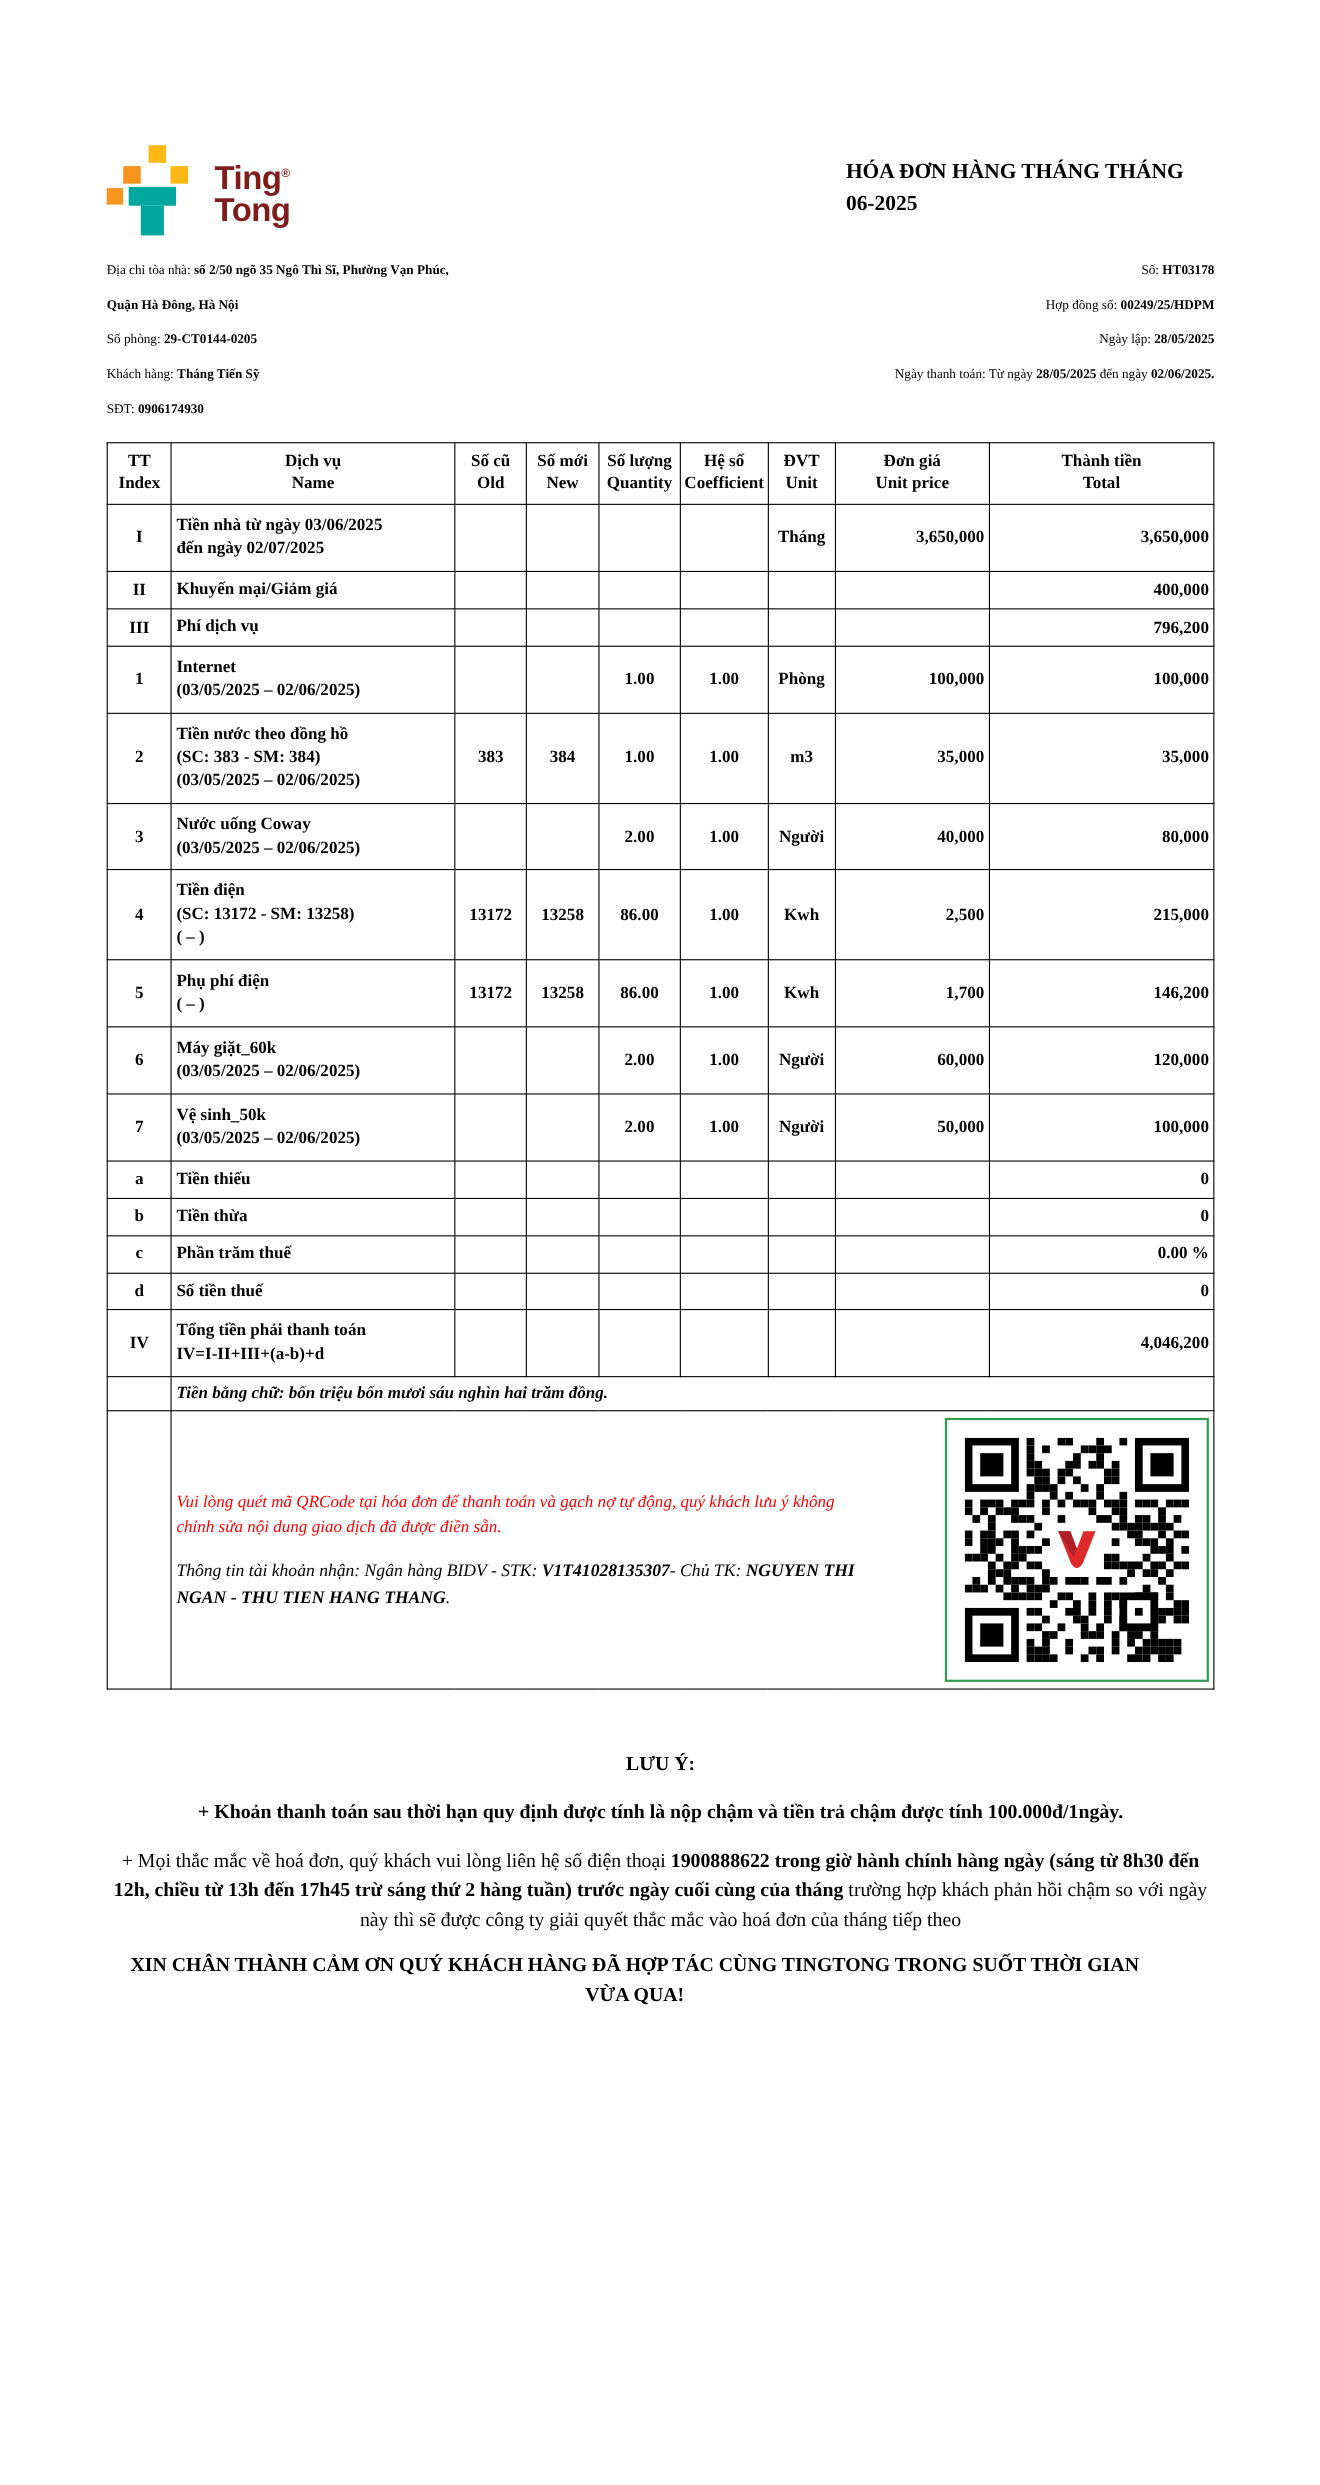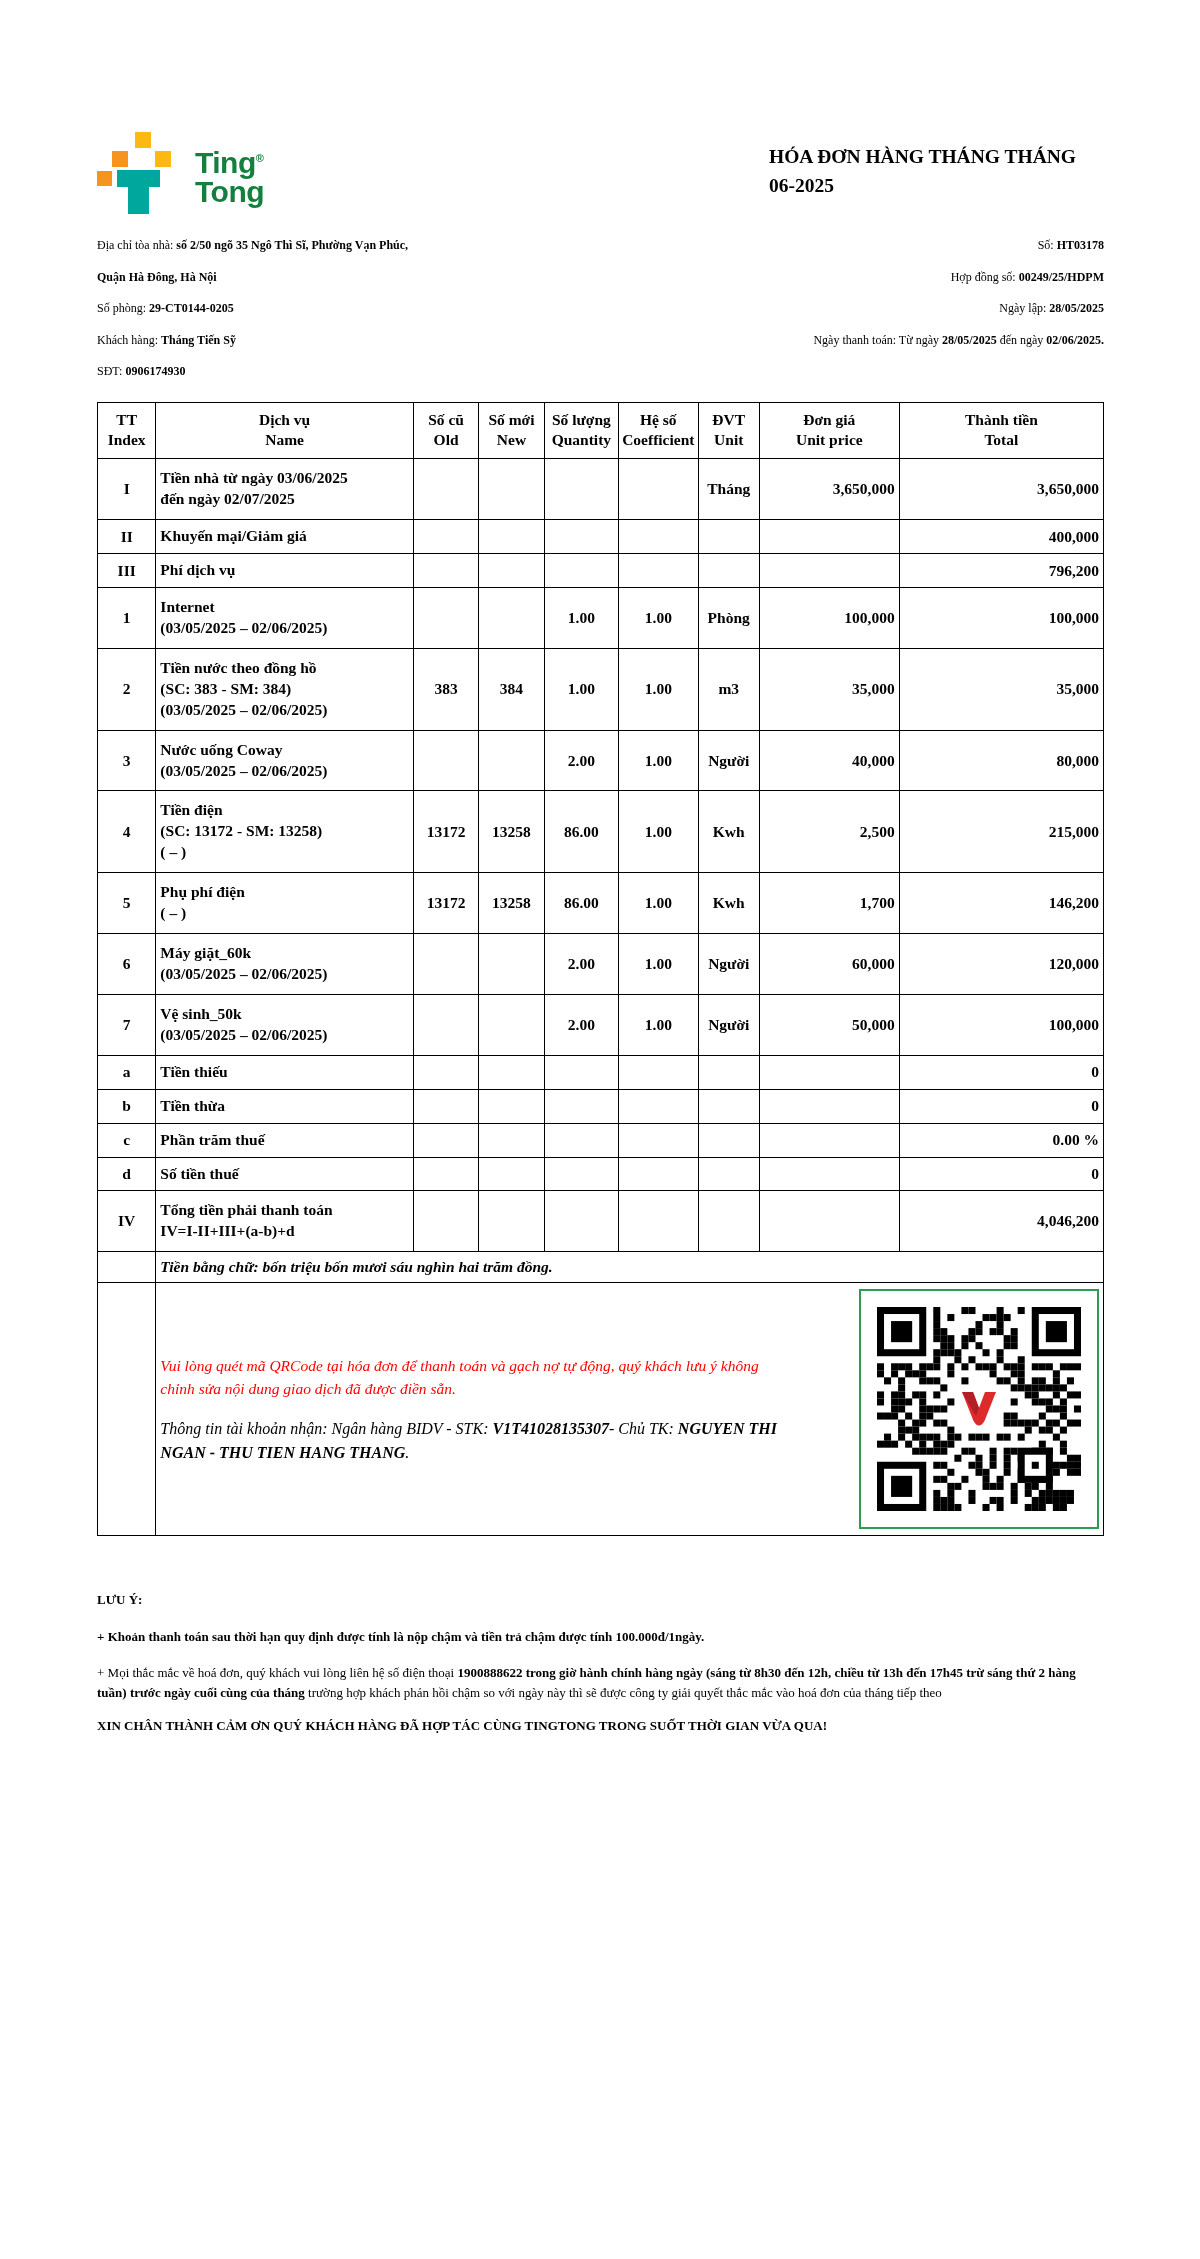--- a/index.html
+++ b/index.html
@@ -65,42 +65,42 @@
     display:flex; align-items:center; justify-content:center;
   }
   .qr-box svg.qr { display:block; }
   .qr-v {
     position:absolute; left:50%; top:50%; transform:translate(-50%,-50%);
     width:44px; height:40px; display:flex; align-items:center; justify-content:center;
   }
 
   
   .notes { margin-top:54px; }
-  .notes p { font-size:13px; line-height:1.5; }
+  .notes p { font-size:18px; line-height:1.5;text-align:center; }
   .luu-y  { font-weight:bold; font-size:16px; }
   .note1  { font-weight:bold; margin-top:17px; }
   .note2  { font-weight:normal; margin-top:17px; }
   .thanks { font-weight:bold; margin-top:14px; max-width:960px; }
 </style>
 </head>
 <body>
 
 <div class="page">
 
   <div class="header-row">
     <div class="logo">
       <div class="logo-icon">
         <div class="px p1" style="background: rgb(253, 185, 19);"></div>
         <div class="px p2" style="background: rgb(247, 148, 30);"></div>
         <div class="px p3" style="background: rgb(253, 185, 19);"></div>
         <div class="px p4" style="background: rgb(247, 148, 30);"></div>
         <div class="px bar" style="background: rgb(0, 167, 157);"></div>
         <div class="px stem" style="background: rgb(0, 167, 157);"></div>
       </div>
-      <div class="logo-text" style="color: #15803d;">
+      <div class="logo-text" style="color: #7f1d1d;">
         <div><span>Ting</span><span class="reg">®</span></div>
         <div>Tong</div>
       </div>
     </div>
     <h1 class="title">HÓA ĐƠN HÀNG THÁNG THÁNG 06-2025</h1>
   </div>
 
   <div class="info-row">
     <div class="info-left">
       <p><span>Địa chỉ tòa nhà: </span><b>số 2/50 ngõ 35 Ngô Thì Sĩ, Phường Vạn Phúc,</b></p>

